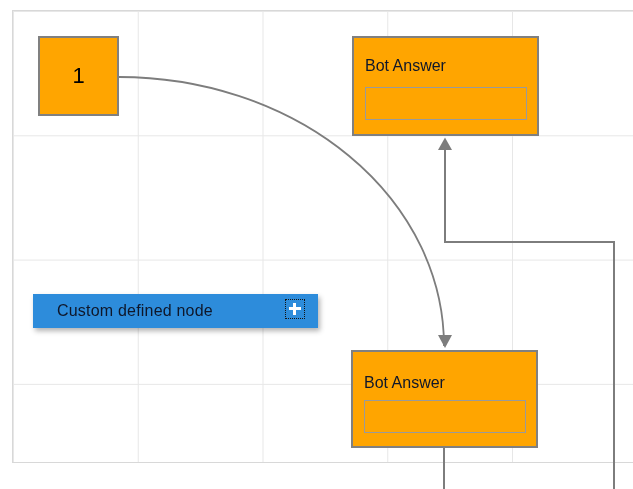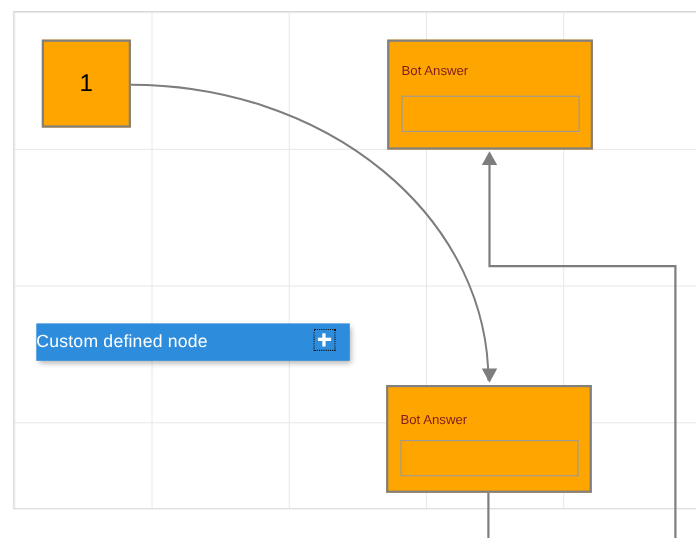--- a/index.html
+++ b/index.html
@@ -43,36 +43,37 @@
   }
 
   .node.bot {
     width: 187px; height: 100px;
     background: #FFA500; border: 2px solid #808080;
   }
   .node.bot.top    { left: 352px; top: 36px; }
   .node.bot.bottom { left: 351px; top: 350px; height: 98px; }
   .bot-title {
     position: absolute; left: 11px; top: 19px;
-    font-size: 12px; color: #7f1d1d; white-space: nowrap;
+    font-size: 16px; color: #0f172a; white-space: nowrap;
   }
   .node.bot.bottom .bot-title { top: 22px; }
   .bot-input {
     position: absolute; left: 11px; top: 49px;
     width: 162px; height: 33px; box-sizing: border-box;
     background: transparent; border: 1px solid #9a9a9a;
     outline: none; font-size: 14px; color: #000;
     padding: 0 6px;
   }
   .node.bot.bottom .bot-input { top: 48px; }
 
   .node.custom {
     left: 33px; top: 294px; width: 285px; height: 34px;
-    background: #2D8CDB; color: #ffffff;
+    background: #2D8CDB; color: #0f172a;
     font-size: 16px; line-height: 34px; letter-spacing: 0.2px;
+    padding-left: 24px;
     box-shadow: 2px 3px 5px rgba(0,0,0,0.30);
   }
   .plus-box {
     position: absolute; left: 252px; top: 5px;
     width: 20px; height: 20px; box-sizing: border-box;
     border: 1px dotted #141414;
   }
   .plus-box .plus-h {
     position: absolute; left: 3px; top: 7px;
     width: 12px; height: 3px; background: #ffffff;

